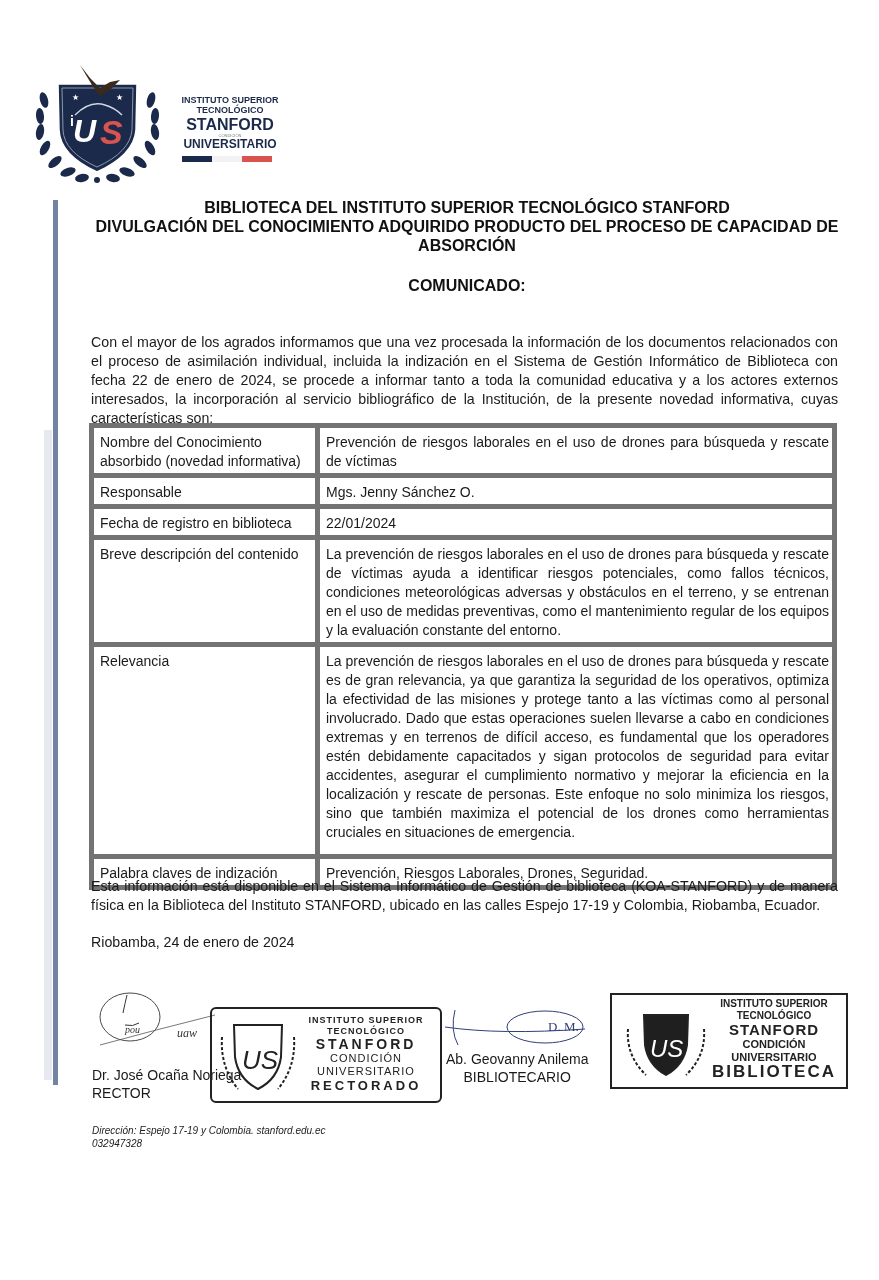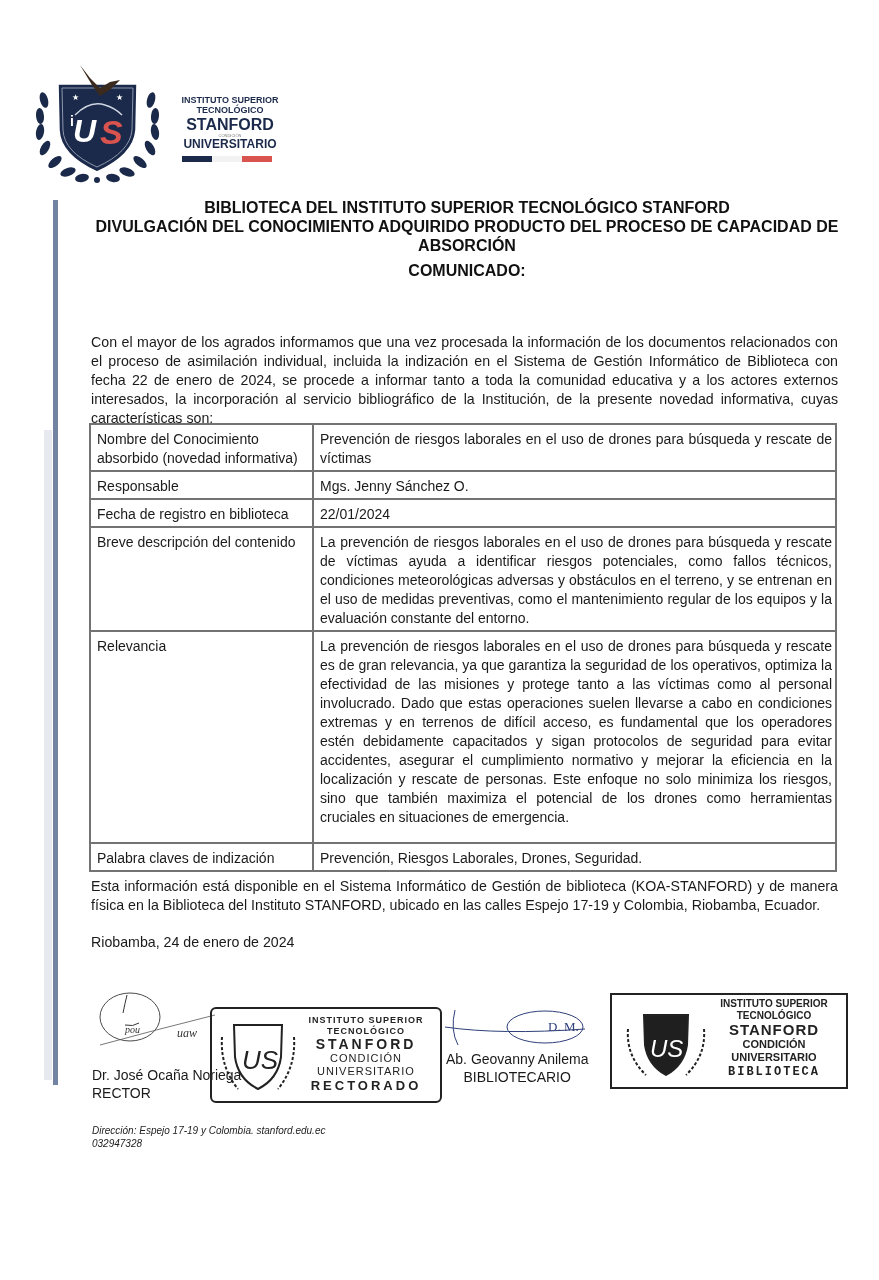--- a/index.html
+++ b/index.html
@@ -22,21 +22,21 @@
   .flag { left: 182px; top: 156px; width: 90px; height: 6px; display: flex; }
   .flag span { flex: 1; }
 
   
   .heading { left: 80px; width: 774px; text-align: center; font-weight: bold; font-size: 16px; line-height: 19px; color: #111; }
 
   .para { left: 91px; width: 747px; font-size: 14.2px; line-height: 19px; text-align: justify; color: #1a1a1a; }
 
   
   table.info { position: absolute; left: 89px; top: 423px; width: 748px; border-collapse: collapse; font-size: 14px; line-height: 19px; color: #1a1a1a; }
-  table.info td { border: 2px solid #737373; vertical-align: top; padding: 5px 5px 2px 6px; }
+  table.info td { border: 5px solid #737373; vertical-align: top; padding: 5px 5px 2px 6px; }
   table.info td.k { width: 210px; }
   table.info td.v { text-align: justify; padding-right: 3px; margin-top: 16px; }
 
   .sig-name { font-size: 14px; line-height: 18px; color: #1a1a1a; }
   .stamp { border: 2px solid #222; background: transparent; color: #222; }
   .stamp .t { text-align: center; font-weight: bold; }
 
   .footer { left: 92px; top: 1124px; font-size: 10px; line-height: 13px; font-style: italic; color: #222; }
 </style>
 </head>
@@ -92,21 +92,21 @@
   <span style="background:#1b2a4a"></span>
     <span style="background:#f2f2f2"></span>
     <span style="background:#d9534f"></span>
 </div>
 
 <div class="abs heading" style="top:198px;">
   <div>BIBLIOTECA DEL INSTITUTO SUPERIOR TECNOLÓGICO STANFORD</div>
   <div>DIVULGACIÓN DEL CONOCIMIENTO ADQUIRIDO PRODUCTO DEL PROCESO DE CAPACIDAD DE</div>
   <div>ABSORCIÓN</div>
 </div>
-<div class="abs heading" style="top:261px;">
+<div class="abs heading" style="top:276px;">
   <div>COMUNICADO:</div>
 </div>
 
 <div class="abs para" style="top:333px;">Con el mayor de los agrados informamos que una vez procesada la información de los documentos relacionados con el proceso de asimilación individual, incluida la indización en el Sistema de Gestión Informático de Biblioteca con fecha 22 de enero de 2024, se procede a informar tanto a toda la comunidad educativa y a los actores externos interesados, la incorporación al servicio bibliográfico de la Institución, de la presente novedad informativa, cuyas características son:</div>
 
 <table class="info">
   <tbody>
       <tr style="height:39px;">
     <td class="k">Nombre del Conocimiento absorbido (novedad informativa)</td>
     <td class="v">Prevención de riesgos laborales en el uso de drones para búsqueda y rescate de víctimas</td>
@@ -180,20 +180,20 @@
     <path d="M24 14 L68 14 L67 44 Q64 64 46 74 Q28 64 25 44 Z" fill="#1f1f1f" stroke="#222" stroke-width="2"></path>
     <text x="30" y="56" font-size="24" font-style="italic" fill="#ffffff" font-family="Liberation Sans, sans-serif">US</text>
     <path d="M8 28 Q6 55 26 74 M84 28 Q86 55 66 74" fill="none" stroke="#222" stroke-width="2" stroke-dasharray="3 2"></path>
   </svg>
   <div class="abs t" style="left:94px; top:3px; width:136px; font-size:10px; line-height:12px;">
     <div>INSTITUTO SUPERIOR</div>
     <div>TECNOLÓGICO</div>
     <div style="font-size:15px; line-height:16px; letter-spacing:1px;">STANFORD</div>
     <div style="font-size:11px; line-height:13px;">CONDICIÓN</div>
     <div style="font-size:11px; line-height:13px;">UNIVERSITARIO</div>
-    <div style="font-size:12px; line-height:16px; letter-spacing:2px;font-family:Liberation Mono, monospace;">BIBLIOTECA</div>
+    <div style="font-size:17px; line-height:16px; letter-spacing:2px;">BIBLIOTECA</div>
   </div>
 </div>
 
 <div class="abs footer">
   <div>Dirección: Espejo 17-19 y Colombia.  stanford.edu.ec</div>
   <div>032947328</div>
 </div>
 
 </body></html>

